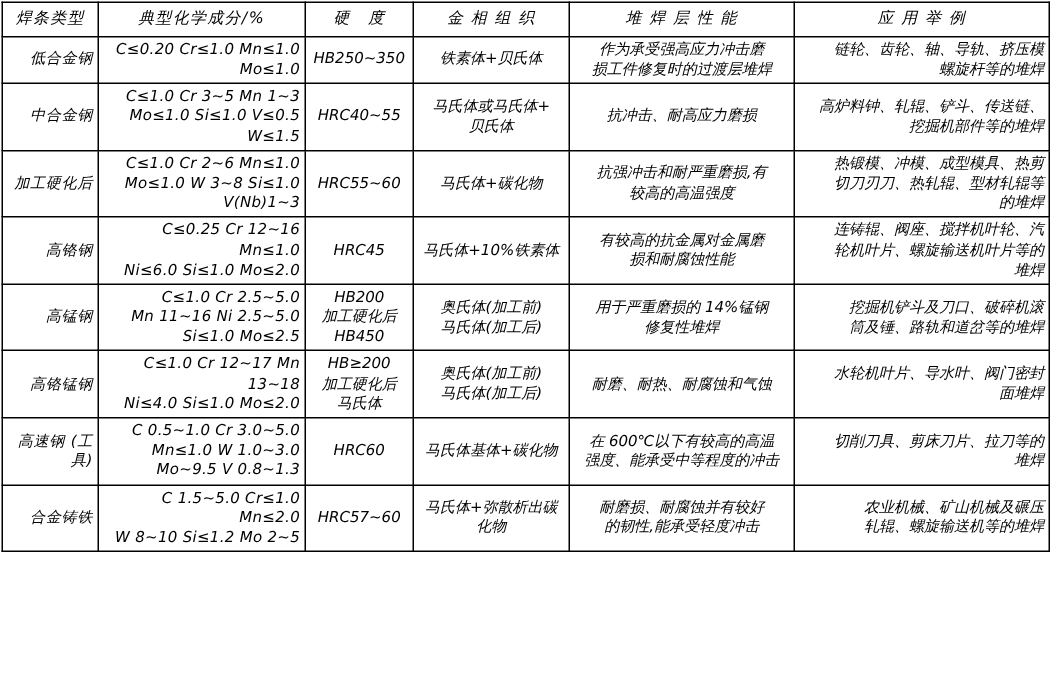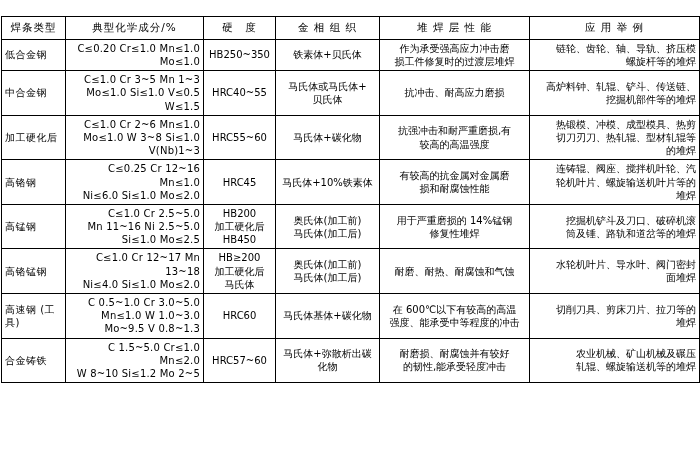--- a/index.html
+++ b/index.html
@@ -15,22 +15,23 @@
   }
   #sheet {
     width: 700px;
     height: 458px;
     position: relative;
     overflow: hidden;
   }
   table.weld-table {
     border-collapse: collapse;
     width: 698px;
-    margin: 16px 0 0 1px;
+    margin: 1px 0 0 1px;
     table-layout: fixed;
+    font-style: italic;
   }
   table.weld-table th,
   table.weld-table td {
     border: 1px solid #000;
     padding: 2px 3px;
     vertical-align: middle;
     font-size: 10px;
     line-height: 1.32;
   }
   table.weld-table th {
@@ -42,21 +43,21 @@
   }
   
   col.c0 { width: 64px; }
   col.c1 { width: 138px; }
   col.c2 { width: 72px; }
   col.c3 { width: 104px; }
   col.c4 { width: 150px; }
   col.c5 { width: 170px; }
 
   td.type-cell {
-    text-align: left;
+    text-align: right;
     padding-left: 6px;
     font-size: 10.5px;
     letter-spacing: 0.5px;
   }
   td.comp-cell {
     text-align: right;
     padding-left: 6px;
     font-size: 9.5px;
     white-space: pre-line;
     line-height: 1.45;

